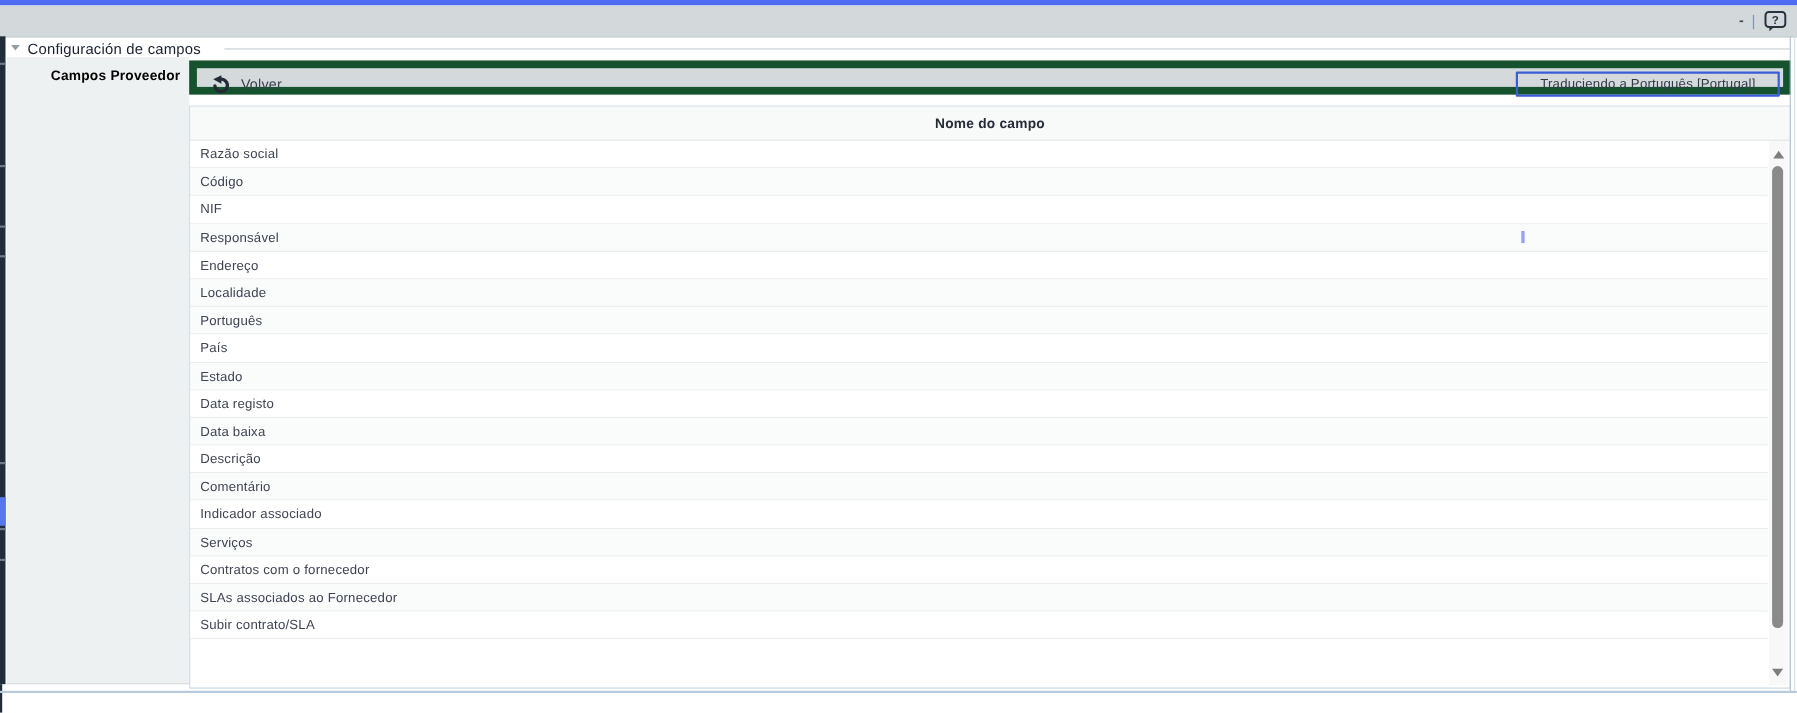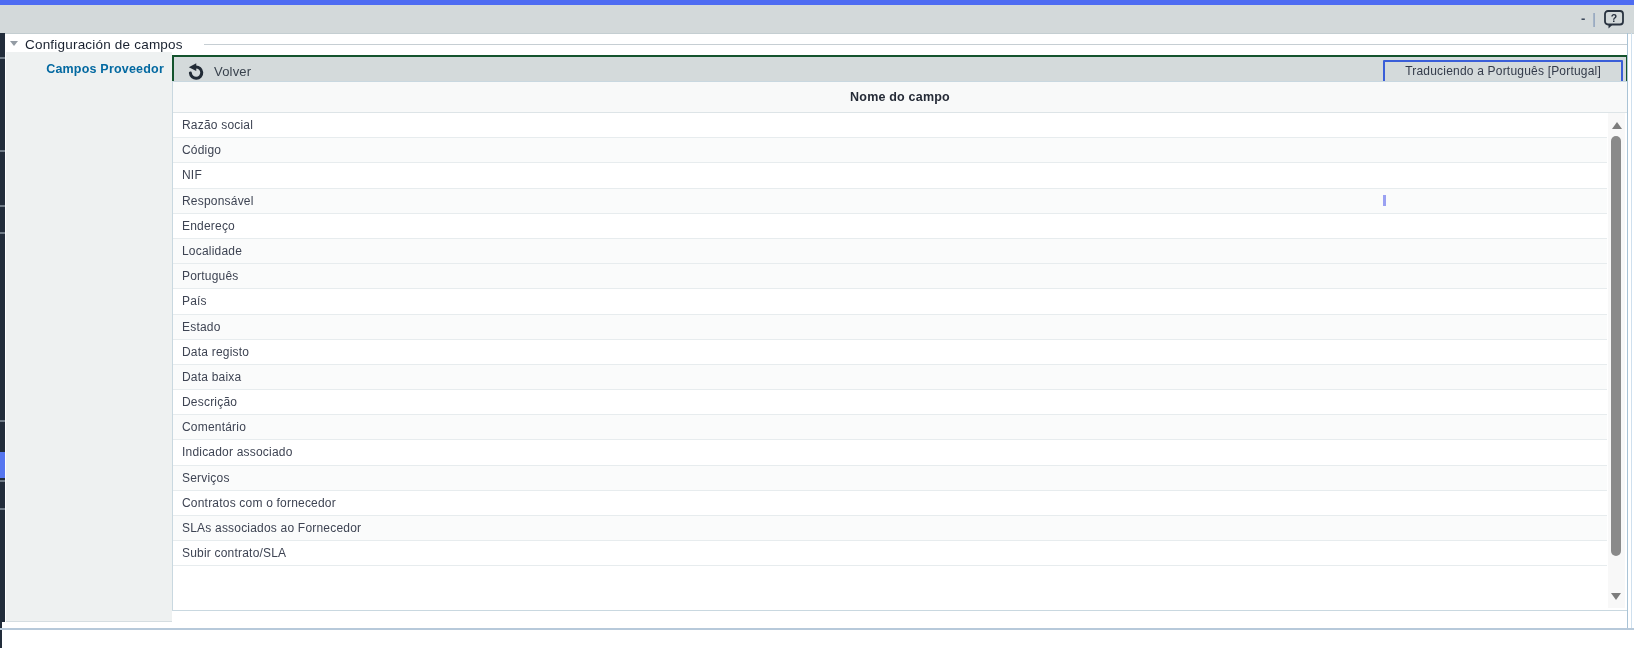--- a/index.html
+++ b/index.html
@@ -24,33 +24,33 @@
 
   
   .expander{position:absolute;left:10px;top:41px;width:0;height:0;
     border-left:4px solid transparent;border-right:4px solid transparent;border-top:5px solid #949ca4;}
   .legend-title{position:absolute;left:25px;top:37px;font-size:13.5px;font-weight:normal;color:#19212f;letter-spacing:.2px;}
   .legend-line{position:absolute;left:204px;top:44px;width:1423px;height:1px;background:#c6ced3;}
 
   
   .left-panel{position:absolute;left:6px;top:52px;width:166px;height:570px;background:#eef1f1;
     border-bottom:1px solid #d5dde1;box-sizing:border-box;}
-  .left-panel-label{position:absolute;right:8px;top:10px;font-size:12.5px;font-weight:bold;color:#0369a1;letter-spacing:.2px;}
+  .left-panel-label{position:absolute;right:8px;top:10px;font-size:12.5px;font-weight:bold;color:#000000;letter-spacing:.2px;}
 
   
   .toolbar{position:absolute;left:172px;top:55px;width:1456px;height:31px;background:#d4dadb;
-    border:2px solid #14532d;box-sizing:border-box;}
+    border:7px solid #14532d;box-sizing:border-box;}
   .back-button{position:absolute;left:12px;top:0;height:29px;display:flex;align-items:center;gap:9px;cursor:pointer;}
   .back-label{font-size:13px;color:#39424d;letter-spacing:.2px;}
   .translate-button{position:absolute;right:3px;top:3px;height:23px;line-height:19px;
     border:2px solid #3a5ed8;border-radius:1px;background:transparent;padding:0 20px;
     font-family:"Liberation Sans",sans-serif;font-size:12px;color:#333b4a;letter-spacing:.2px;cursor:pointer;box-sizing:border-box;}
 
   
-  .table-panel{position:absolute;left:172px;top:81px;width:1456px;height:530px;background:#ffffff;
+  .table-panel{position:absolute;left:172px;top:96px;width:1456px;height:530px;background:#ffffff;
     border:1px solid #c9d8e0;box-sizing:border-box;}
   .thead{height:30px;line-height:30px;background:#f8f9f9;border-bottom:1px solid #dde4e7;
     text-align:center;font-size:12.5px;font-weight:bold;color:#252b37;letter-spacing:.2px;}
   .tbody{margin-right:20px;}
   .trow{height:25.2px;line-height:25.2px;padding-left:9px;font-size:12px;color:#3e4453;
     border-bottom:1px solid #e7ecee;background:#ffffff;letter-spacing:.2px;cursor:default;box-sizing:border-box;}
   .trow.alt{background:#fafbfb;}
   .text-caret{position:absolute;left:1210px;top:113px;width:3px;height:11px;background:#8891f0;opacity:.85;}
 
   

